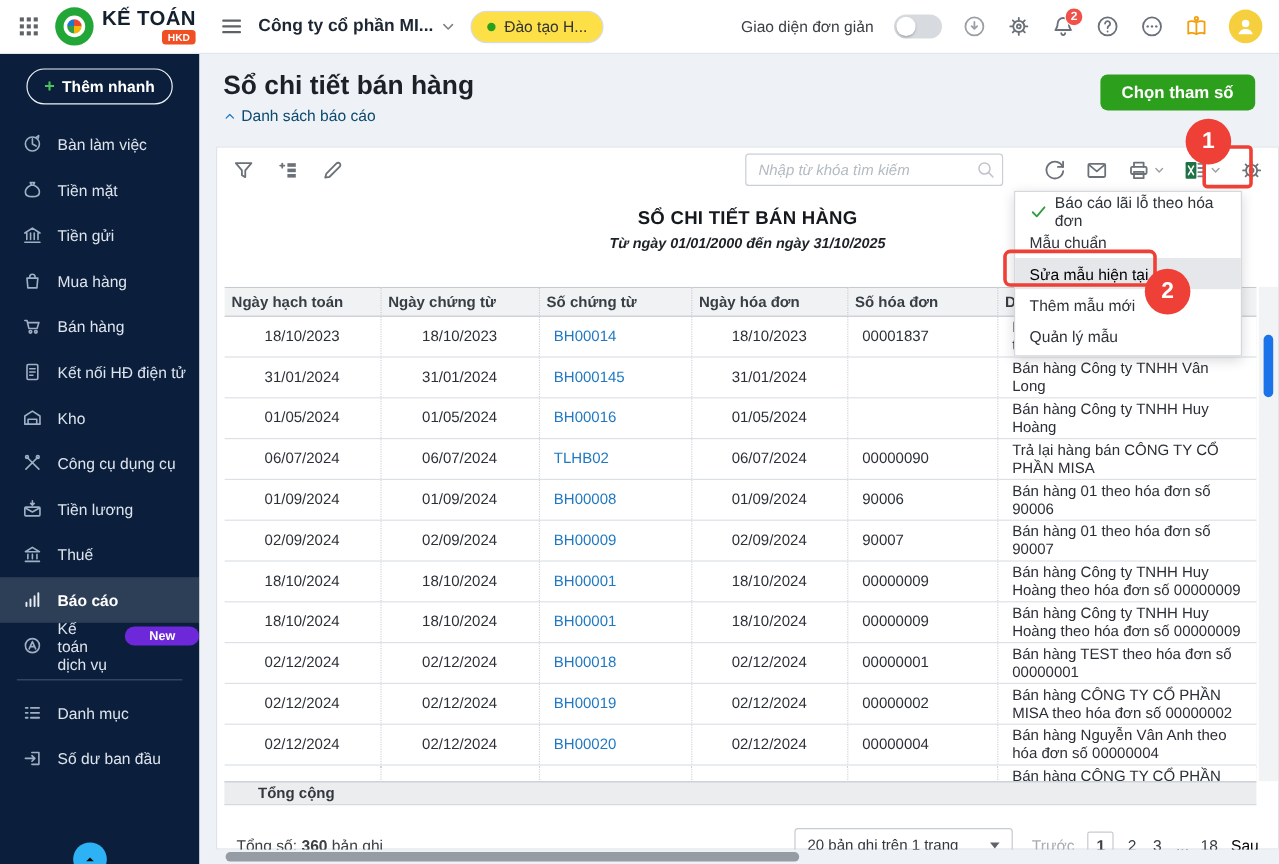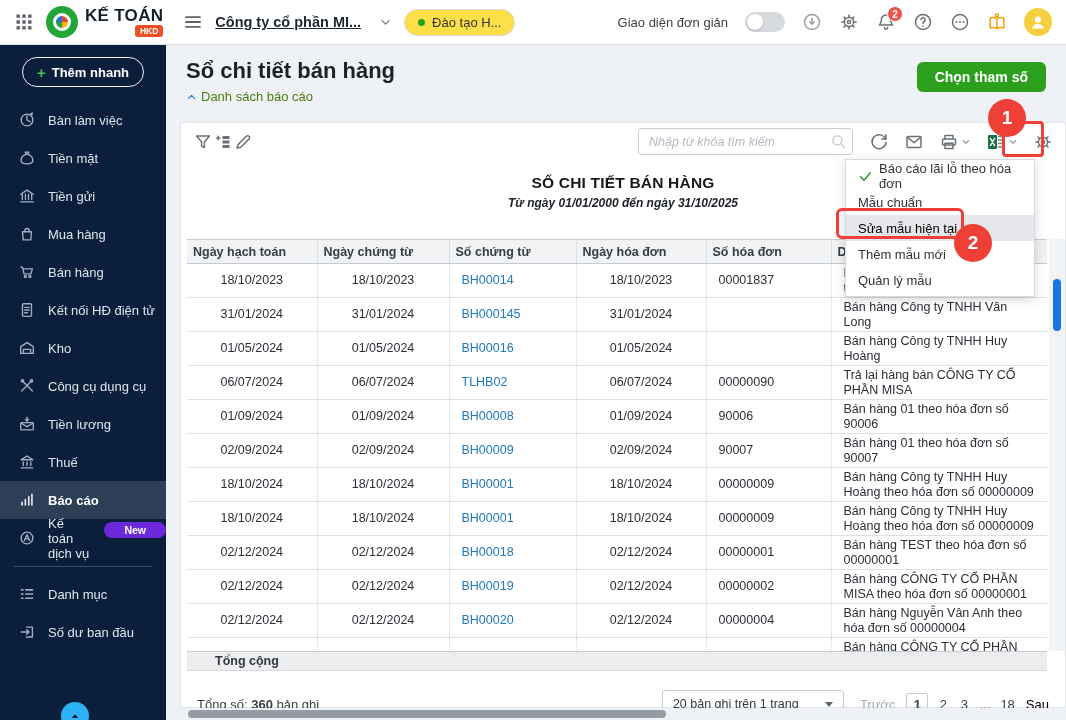--- a/index.html
+++ b/index.html
@@ -17,21 +17,21 @@
   .brand { display:flex; align-items:center; gap:7px; }
   .logo-circle { width:32px; height:32px; border-radius:50%; background:#23a638; display:flex; align-items:center; justify-content:center; }
   .logo-pin { width:18px; height:18px; border-radius:50%;
       background:conic-gradient(#e8482f 0 90deg,#f5b50a 90deg 180deg,#2e9e41 180deg 270deg,#1e78d2 270deg 360deg);
       border:3px solid #fff; }
   .brandtxt { display:flex; flex-direction:column; line-height:1; }
   .brandtxt .nm { font-size:17px; font-weight:800; color:#15202e; letter-spacing:.3px; }
   .hkd { align-self:flex-end; background:#f04e23; color:#fff; font-size:8.5px; font-weight:700;
          padding:1.5px 5px; border-radius:3px; margin-top:1px; }
   .burger { color:#5f6368; margin-left:8px; }
-  .company { display:flex; align-items:center; gap:18px; font-size:14.5px; font-weight:700; color:#1d2733; cursor:pointer;text-decoration:underline; }
+  .company { display:flex; align-items:center; gap:6px; font-size:14.5px; font-weight:700; color:#1d2733; cursor:pointer; }
   .chev { width:13px; height:13px; color:#7a8087; }
   .envpill { display:flex; align-items:center; gap:7px; border:1px solid #d8dce1; border-radius:16px;
              height:27px; padding:0 13px; font-size:13px; color:#333; background:#fde047; }
   .dot { width:7px; height:7px; border-radius:50%; background:#2ca01c; }
   .tb-right { margin-left:auto; display:flex; align-items:center; gap:17px; color:#697077; }
   .tb-label { font-size:13px; color:#3c4043; }
   .toggle { width:40px; height:20px; border-radius:10px; background:#d7dbe0; position:relative; cursor:pointer; }
   .knob { position:absolute; left:2px; top:2px; width:16px; height:16px; border-radius:50%; background:#fff;
           box-shadow:0 1px 2px rgba(0,0,0,.25); }
   .bellwrap { position:relative; }
@@ -59,30 +59,30 @@
   .newbadge { background:#6d28d9; color:#fff; font-size:10.5px; font-weight:700; padding:2px 20px;
               border-radius:9px; margin-left:2px; transform:translateY(-8px); display:inline-block; }
   .newbadge:empty { display:none; }
   .collapse-btn { position:absolute; left:61px; top:657px; width:28px; height:28px; border-radius:50%;
                   background:#2db3f5; color:#fff; display:flex; align-items:center; justify-content:center; cursor:pointer; }
   .collapse-btn svg { width:14px; height:14px; }
 
   
   .page-head { position:absolute; left:186px; top:58px; right:20px; z-index:1; }
   .page-title { font-size:22px; font-weight:700; color:#1c2128; }
-  .breadcrumb { display:flex; align-items:center; gap:4px; color:#4d7c0f; font-size:13px; margin-top:5px; cursor:pointer; }
+  .breadcrumb { display:flex; align-items:center; gap:4px; color:#0c4a6e; font-size:13px; margin-top:5px; cursor:pointer; }
   .breadcrumb .chev { width:11px; height:11px; color:#1f78c1; transform:rotate(90deg); }
   .params-btn { position:absolute; right:0; top:4px; height:30px; padding:0 18px; background:#2ca01c;
                 color:#fff; font-size:14px; font-weight:700; border:none; border-radius:6px; cursor:pointer;
                 font-family:inherit; }
 
   
   .panel { position:absolute; left:180px; top:122px; right:0; bottom:12px; background:#fff;
            border:1px solid #e0e4e8; z-index:1; }
-  .toolbar { height:37px; display:flex; align-items:center; padding:13px 12px; }
+  .toolbar { height:37px; display:flex; align-items:center; padding:13px 12px; gap:17px; }
   .tic { width:20px; height:20px; color:#6b7178; cursor:pointer; }
   .searchwrap { margin-left:auto; position:relative; }
   .searchwrap input { width:215px; height:27px; border:1px solid #c9cfd6; border-radius:3px;
         padding:0 30px 0 10px; font-size:12.5px; font-style:italic; color:#444; outline:none; font-family:inherit; }
   .searchwrap input::placeholder { color:#b4bac1; font-style:italic; }
   .searchwrap .tic { position:absolute; right:6px; top:5px; width:17px; height:17px; color:#c0c6cc; }
   .tb-icons { display:flex; align-items:center; gap:15px; margin-left:16px; color:#565c63; }
   .icgrp { display:flex; align-items:center; gap:2px; }
   .minichev { width:10px; height:10px; color:#9aa0a6; }
 
@@ -624,21 +624,21 @@
               <td>00000001</td>
               <td class="c-desc">Bán hàng TEST theo hóa đơn số 00000001</td>
             </tr>
 
             <tr>
               <td class="c-date">02/12/2024</td>
               <td class="c-date">02/12/2024</td>
               <td class="c-doc">BH00019</td>
               <td class="c-date">02/12/2024</td>
               <td>00000002</td>
-              <td class="c-desc">Bán hàng CÔNG TY CỔ PHẦN MISA theo hóa đơn số 00000001</td>
+              <td class="c-desc">Bán hàng CÔNG TY CỔ PHẦN MISA theo hóa đơn số 00000002</td>
             </tr>
 
             <tr>
               <td class="c-date">02/12/2024</td>
               <td class="c-date">02/12/2024</td>
               <td class="c-doc">BH00020</td>
               <td class="c-date">02/12/2024</td>
               <td>00000004</td>
               <td class="c-desc">Bán hàng Nguyễn Vân Anh theo hóa đơn số 00000004</td>
             </tr>

